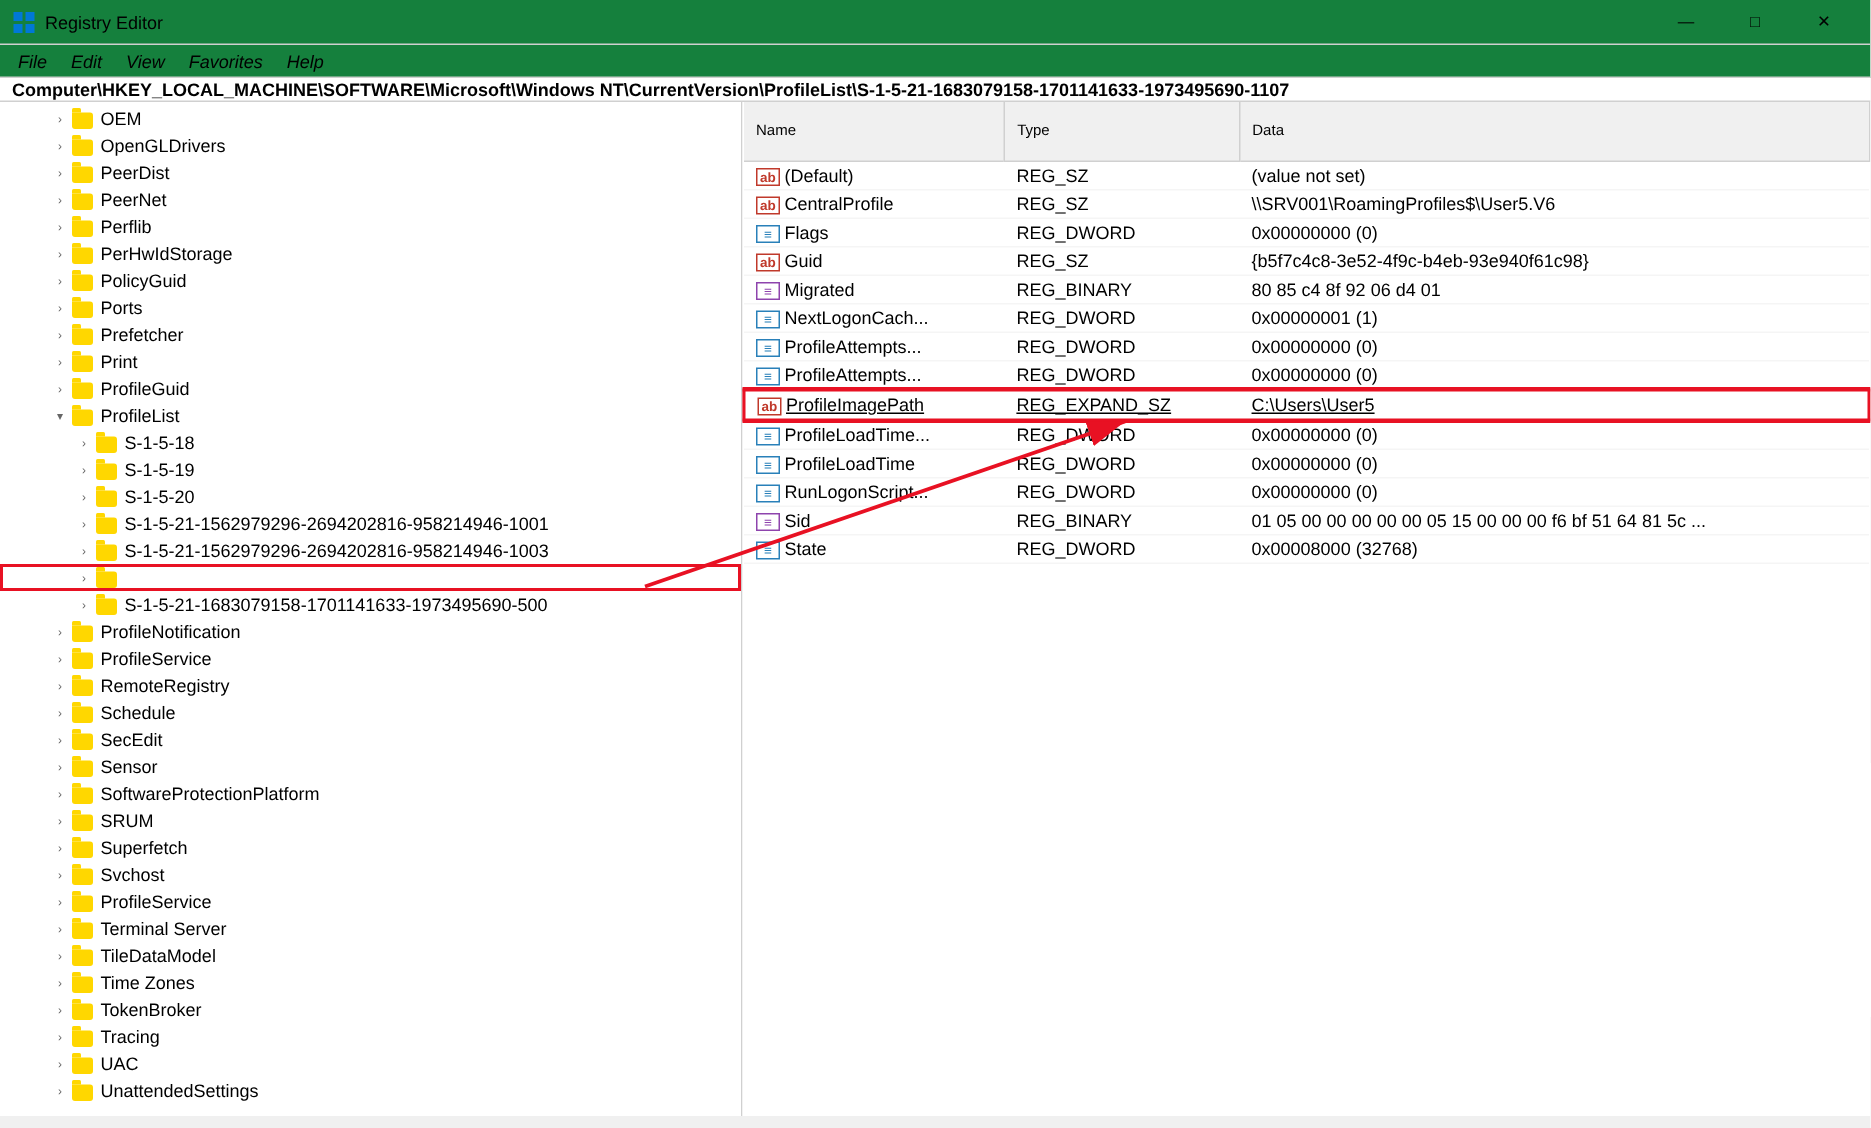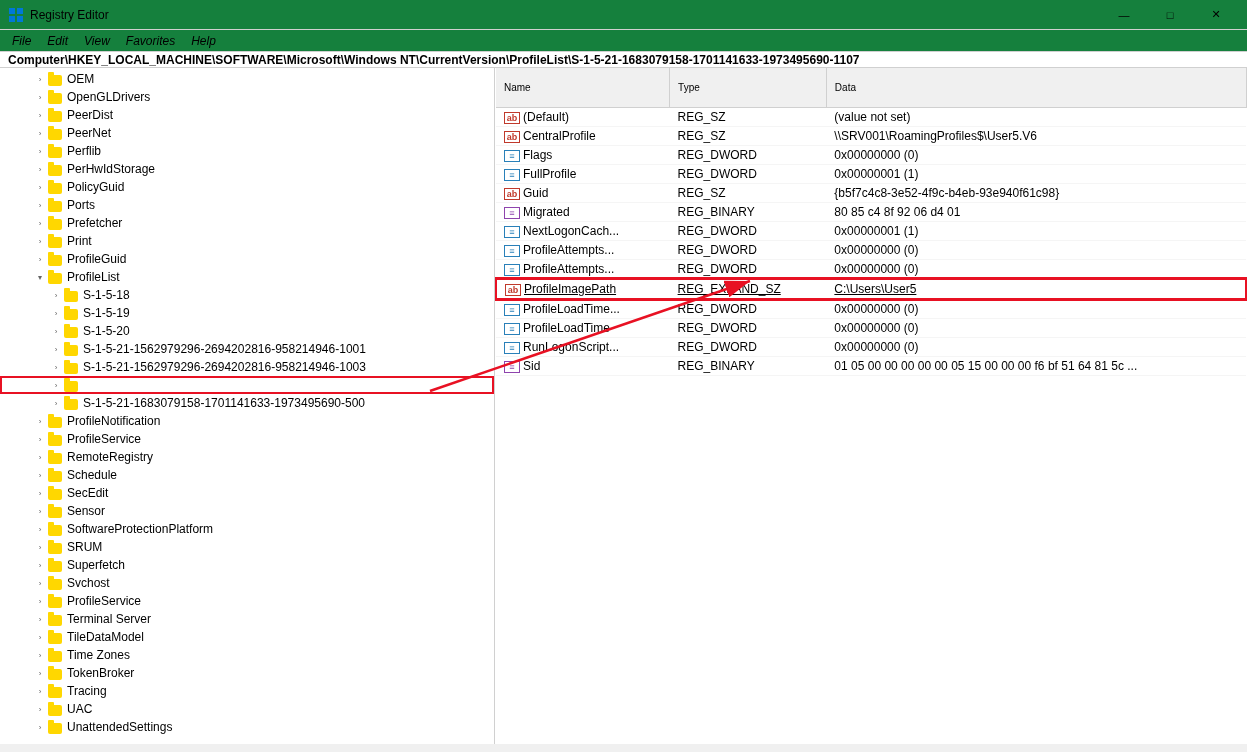--- a/index.html
+++ b/index.html
@@ -612,25 +612,20 @@
             <td><span class="reg-icon reg-icon-sz">ab</span><span>CentralProfile</span></td>
             <td>REG_SZ</td>
             <td>\\SRV001\RoamingProfiles$\User5.V6</td>
           </tr>
           <tr>
             <td><span class="reg-icon reg-icon-dword">≡</span><span>Flags</span></td>
             <td>REG_DWORD</td>
             <td>0x00000000 (0)</td>
           </tr>
           <tr>
-            <td><span class="reg-icon reg-icon-dword">≡</span><span>FullProfile</span></td>
-            <td>REG_DWORD</td>
-            <td>0x00000001 (1)</td>
-          </tr>
-          <tr>
             <td><span class="reg-icon reg-icon-sz">ab</span><span>Guid</span></td>
             <td>REG_SZ</td>
             <td>{b5f7c4c8-3e52-4f9c-b4eb-93e940f61c98}</td>
           </tr>
           <tr>
             <td><span class="reg-icon reg-icon-binary">≡</span><span>Migrated</span></td>
             <td>REG_BINARY</td>
             <td>80 85 c4 8f 92 06 d4 01</td>
           </tr>
           <tr>
@@ -665,20 +660,25 @@
           </tr>
           <tr>
             <td><span class="reg-icon reg-icon-dword">≡</span><span>RunLogonScript...</span></td>
             <td>REG_DWORD</td>
             <td>0x00000000 (0)</td>
           </tr>
           <tr>
             <td><span class="reg-icon reg-icon-binary">≡</span><span>Sid</span></td>
             <td>REG_BINARY</td>
             <td>01 05 00 00 00 00 00 05 15 00 00 00 f6 bf 51 64 81 5c ...</td>
+          </tr>
+          <tr>
+            <td><span class="reg-icon reg-icon-dword">≡</span><span>State</span></td>
+            <td>REG_DWORD</td>
+            <td>0x00008000 (32768)</td>
           </tr>
         </tbody>
     </table>
   </div>
 </div>
 
 <svg class="arrow-svg" xmlns="http://www.w3.org/2000/svg">
 
   <defs>
     <marker id="arrowhead" markerWidth="10" markerHeight="7" refX="10" refY="3.5" orient="auto">

